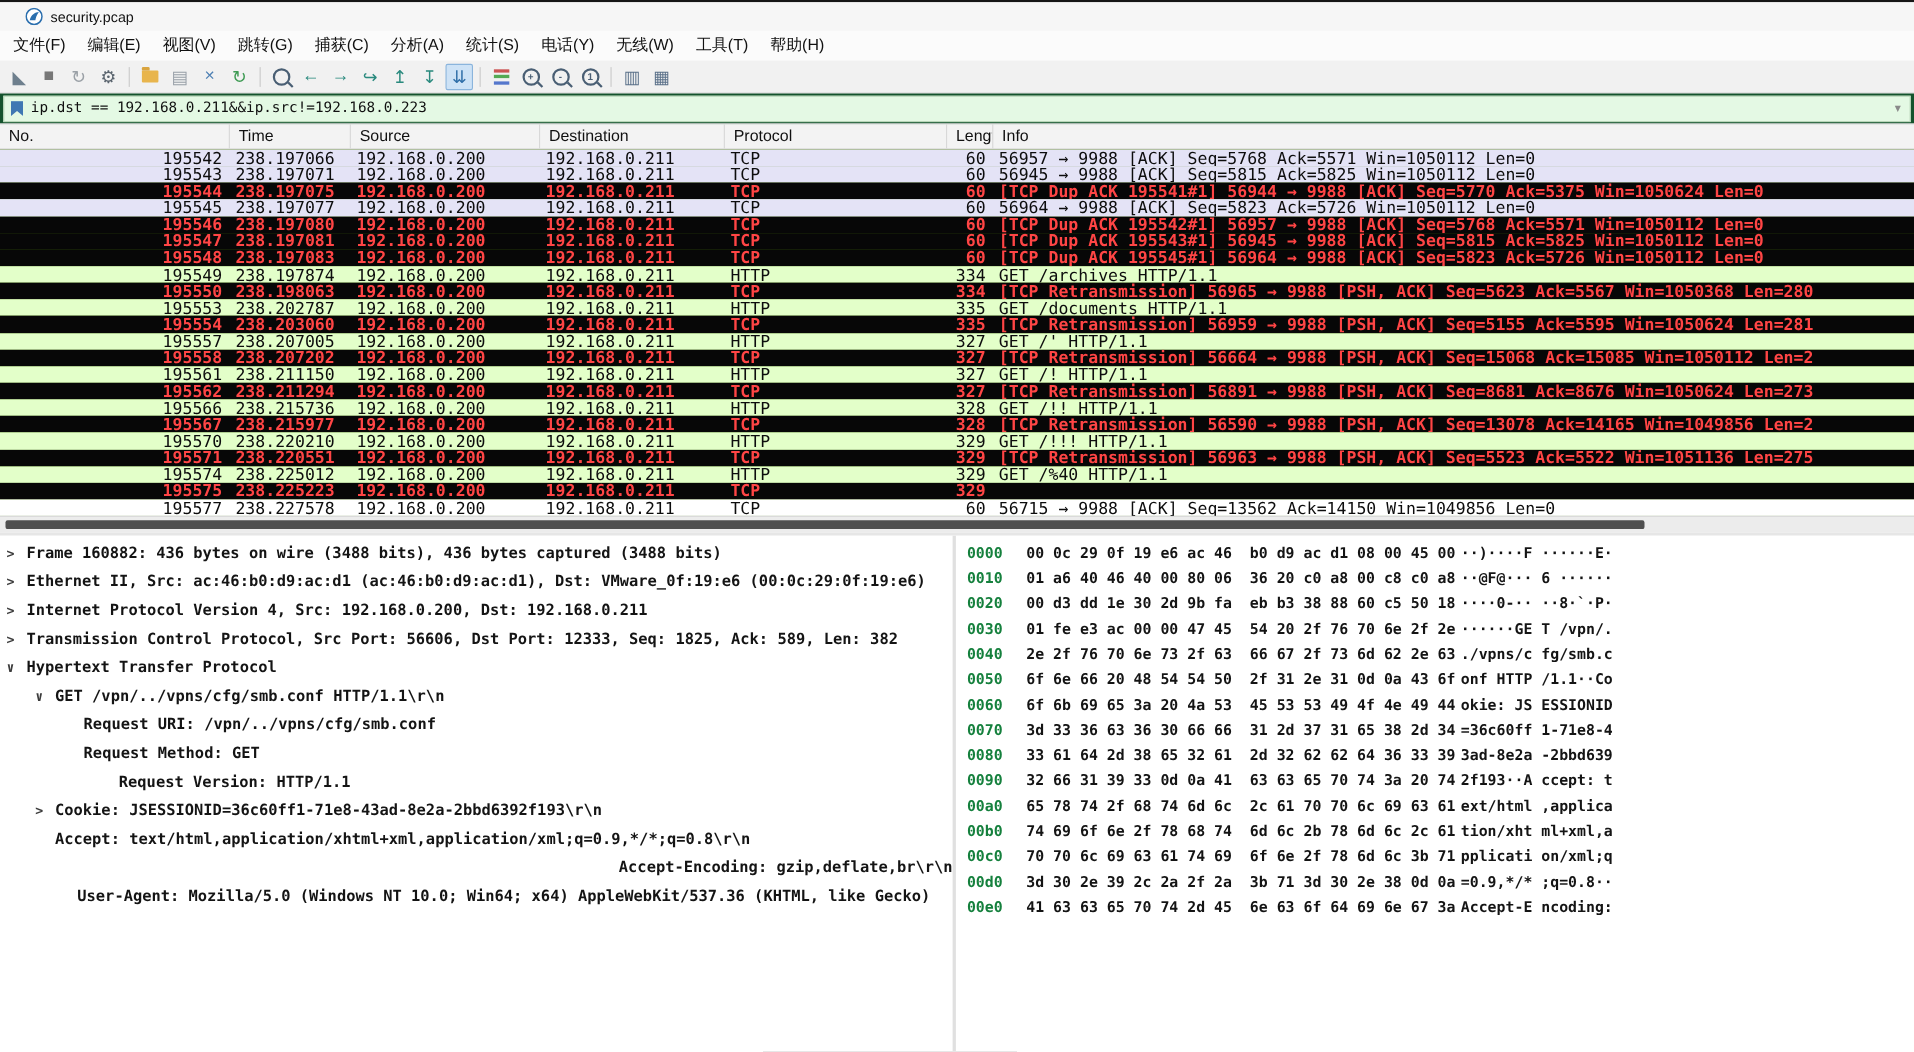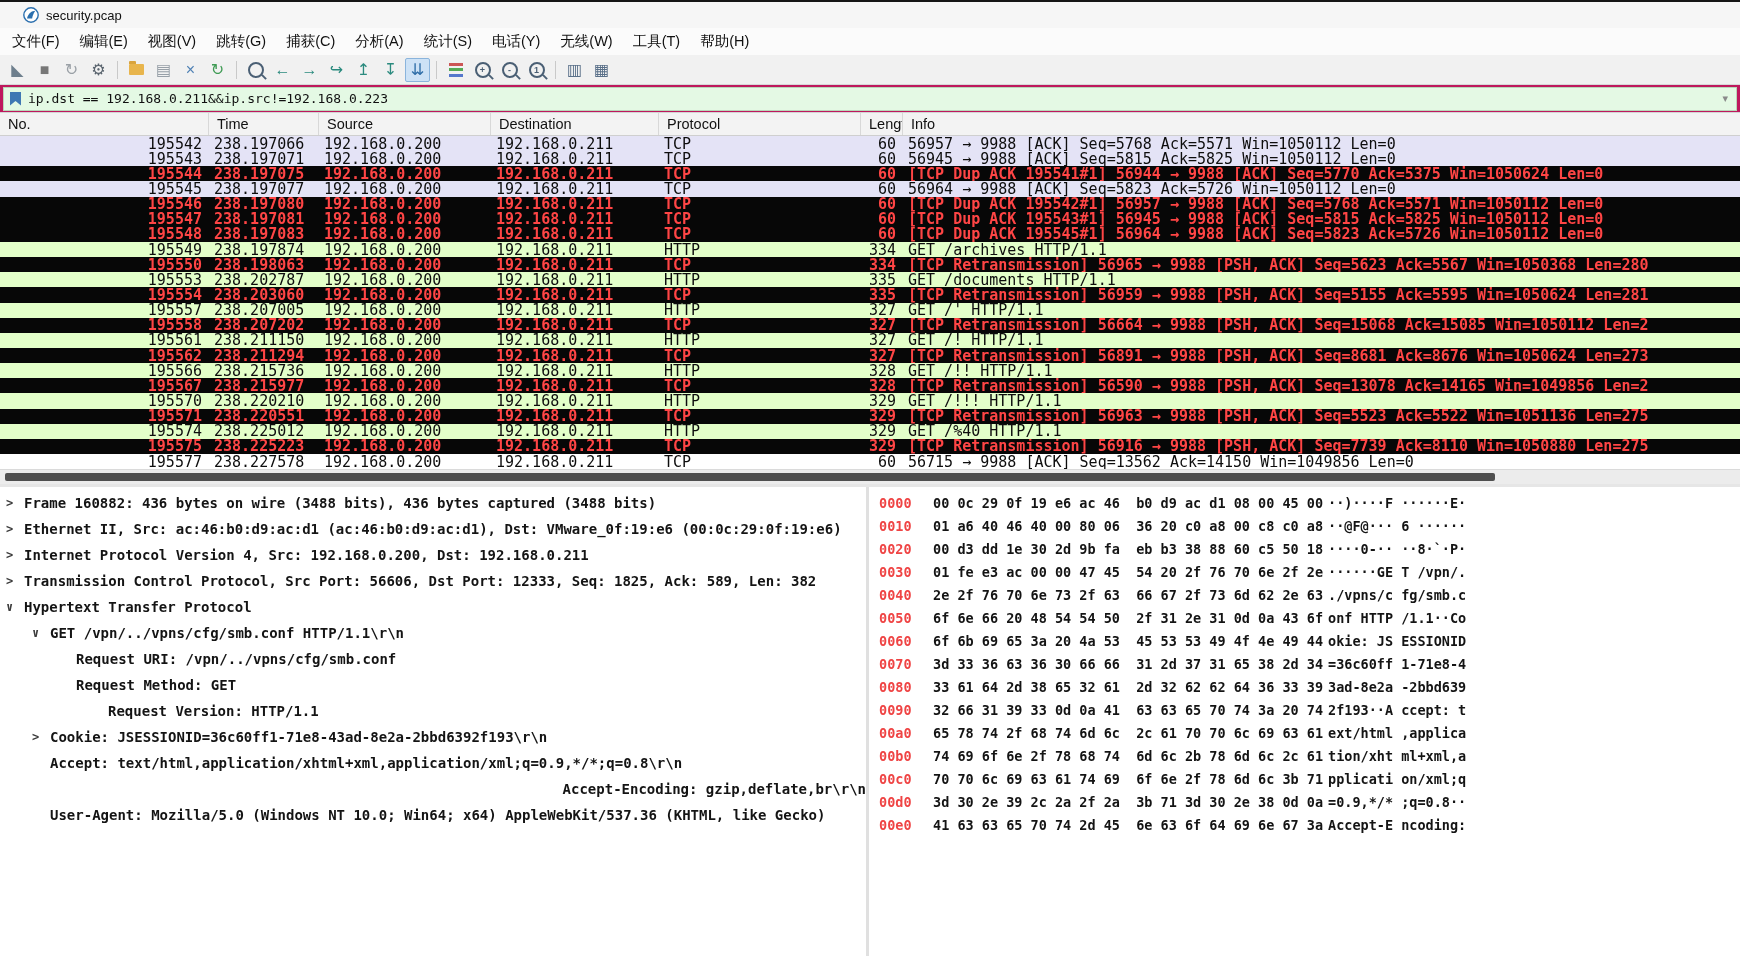--- a/index.html
+++ b/index.html
@@ -26,21 +26,21 @@
   .mag{position:relative;width:12px;height:12px;border:2px solid #4a5f74;border-radius:50%;
     display:inline-flex;align-items:center;justify-content:center;font-size:9px;font-weight:bold;color:#4a5f74;}
   .mag::after{content:"";position:absolute;width:6px;height:2px;background:#4a5f74;right:-5px;bottom:-2px;
     transform:rotate(45deg);}
   .colorize{width:14px;height:14px;display:flex;flex-direction:column;justify-content:space-between;}
   .colorize i{height:3px;display:block;}
   .colorize i:nth-child(1){background:#cc5555;}
   .colorize i:nth-child(2){background:#55aa55;}
   .colorize i:nth-child(3){background:#5577cc;}
   
-  .filterbar{height:28px;flex:none;background:#be185d;border-bottom:1px solid #d4d4d4;box-sizing:border-box;
+  .filterbar{height:28px;flex:none;background:#14532d;border-bottom:1px solid #d4d4d4;box-sizing:border-box;
     display:flex;align-items:center;padding:2px 3px;}
   .filter-field{flex:1;height:22px;background:#e4f9e4;border:1px solid #b9d6b9;display:flex;align-items:center;
     gap:7px;padding:0 6px;}
   .bookmark-icon{width:11px;height:14px;background:#3f78b3;flex:none;
     clip-path:polygon(0 0,100% 0,100% 100%,50% 68%,0 100%);}
   .filter-input{flex:1;background:transparent;border:none;outline:none;
     font:13px "DejaVu Sans Mono","Liberation Mono",monospace;color:#101010;padding:0;}
   .filter-caret{color:#8a8a8a;font-size:11px;flex:none;padding-right:2px;}
   
   .pgrid{display:grid;grid-template-columns:208px 110px 172px 168px 202px 42px 1fr;}
@@ -66,21 +66,21 @@
   
   .bottom{flex:1;display:flex;min-height:0;background:#fff;}
   .details{width:866px;flex:none;overflow:hidden;padding-top:3px;
     font:bold 14px "DejaVu Sans Mono","Liberation Mono",monospace;color:#141414;}
   .dline{height:26px;display:flex;align-items:center;white-space:pre;}
   .dexp{width:18px;flex:none;color:#3c3c3c;font-size:12px;}
   .hsplit{width:3px;flex:none;background:#e0e0e0;}
   .hexpane{flex:1;overflow:hidden;padding:4px 0 0 10px;
     font:bold 13.5px "DejaVu Sans Mono","Liberation Mono",monospace;color:#141414;}
   .hxrow{height:23px;display:flex;align-items:center;white-space:pre;}
-  .hx-off{width:54px;flex:none;color:#ef4444;}
+  .hx-off{width:54px;flex:none;color:#15803d;}
   .hx-hex{width:395px;flex:none;}
 </style>
 </head>
 <body>
 
 <div class="window">
 
   <div class="titlebar">
     <span style="display:inline-flex;">
       <svg width="16" height="16" viewBox="0 0 16 16">
@@ -378,21 +378,20 @@
         <div class="cell c-len">329</div>
         <div class="cell c-info">GET /%40 HTTP/1.1</div>
       </div>
       <div class="prow pgrid bad">
         <div class="cell c-no">195575</div>
         <div class="cell c-time">238.225223</div>
         <div class="cell c-src">192.168.0.200</div>
         <div class="cell c-dst">192.168.0.211</div>
         <div class="cell c-proto">TCP</div>
         <div class="cell c-len">329</div>
-        <div class="cell c-info">[TCP Retransmission] 56916 → 9988 [PSH, ACK] Seq=7739 Ack=8110 Win=1050880 Len=275</div>
       </div>
       <div class="prow pgrid plain">
         <div class="cell c-no">195577</div>
         <div class="cell c-time">238.227578</div>
         <div class="cell c-src">192.168.0.200</div>
         <div class="cell c-dst">192.168.0.211</div>
         <div class="cell c-proto">TCP</div>
         <div class="cell c-len">60</div>
         <div class="cell c-info">56715 → 9988 [ACK] Seq=13562 Ack=14150 Win=1049856 Len=0</div>
       </div>
@@ -411,21 +410,21 @@
         <div class="dline" style="padding-left: 6px;"><span class="dexp">&gt;</span><span>Internet Protocol Version 4, Src: 192.168.0.200, Dst: 192.168.0.211</span></div>
         <div class="dline" style="padding-left: 6px;"><span class="dexp">&gt;</span><span>Transmission Control Protocol, Src Port: 56606, Dst Port: 12333, Seq: 1825, Ack: 589, Len: 382</span></div>
         <div class="dline" style="padding-left: 6px;"><span class="dexp">∨</span><span>Hypertext Transfer Protocol</span></div>
         <div class="dline" style="padding-left: 32px;"><span class="dexp">∨</span><span>GET /vpn/../vpns/cfg/smb.conf HTTP/1.1\r\n</span></div>
         <div class="dline" style="padding-left: 58px;"><span class="dexp"></span><span>Request URI: /vpn/../vpns/cfg/smb.conf</span></div>
         <div class="dline" style="padding-left: 58px;"><span class="dexp"></span><span>Request Method: GET</span></div>
         <div class="dline" style="padding-left: 58px; margin-left: 32px;"><span class="dexp"></span><span>Request Version: HTTP/1.1</span></div>
         <div class="dline" style="padding-left: 32px;"><span class="dexp">&gt;</span><span>Cookie: JSESSIONID=36c60ff1-71e8-43ad-8e2a-2bbd6392f193\r\n</span></div>
         <div class="dline" style="padding-left: 32px;"><span class="dexp"></span><span>Accept: text/html,application/xhtml+xml,application/xml;q=0.9,*/*;q=0.8\r\n</span></div>
         <div class="dline" style="padding-left: 32px; justify-content: flex-end;"><span class="dexp"></span><span>Accept-Encoding: gzip,deflate,br\r\n</span></div>
-        <div class="dline" style="padding-left: 32px;"><span class="dexp"></span><span>User-Agent: Mozilla/5.0 (Windows NT 10.0; Win64; x64) AppleWebKit/537.36 (KHTML, like Gecko)</span></div>
+        <div class="dline" style="padding-left: 32px; justify-content: center;"><span class="dexp"></span><span>User-Agent: Mozilla/5.0 (Windows NT 10.0; Win64; x64) AppleWebKit/537.36 (KHTML, like Gecko)</span></div>
       </div>
     <div class="hsplit"></div>
     <div class="hexpane">
         <div class="hxrow"><span class="hx-off">0000</span><span class="hx-hex">00 0c 29 0f 19 e6 ac 46  b0 d9 ac d1 08 00 45 00</span><span class="hx-asc">··)····F ······E·</span></div>
         <div class="hxrow"><span class="hx-off">0010</span><span class="hx-hex">01 a6 40 46 40 00 80 06  36 20 c0 a8 00 c8 c0 a8</span><span class="hx-asc">··@F@··· 6 ······</span></div>
         <div class="hxrow"><span class="hx-off">0020</span><span class="hx-hex">00 d3 dd 1e 30 2d 9b fa  eb b3 38 88 60 c5 50 18</span><span class="hx-asc">····0-·· ··8·`·P·</span></div>
         <div class="hxrow"><span class="hx-off">0030</span><span class="hx-hex">01 fe e3 ac 00 00 47 45  54 20 2f 76 70 6e 2f 2e</span><span class="hx-asc">······GE T /vpn/.</span></div>
         <div class="hxrow"><span class="hx-off">0040</span><span class="hx-hex">2e 2f 76 70 6e 73 2f 63  66 67 2f 73 6d 62 2e 63</span><span class="hx-asc">./vpns/c fg/smb.c</span></div>
         <div class="hxrow"><span class="hx-off">0050</span><span class="hx-hex">6f 6e 66 20 48 54 54 50  2f 31 2e 31 0d 0a 43 6f</span><span class="hx-asc">onf HTTP /1.1··Co</span></div>
         <div class="hxrow"><span class="hx-off">0060</span><span class="hx-hex">6f 6b 69 65 3a 20 4a 53  45 53 53 49 4f 4e 49 44</span><span class="hx-asc">okie: JS ESSIONID</span></div>

